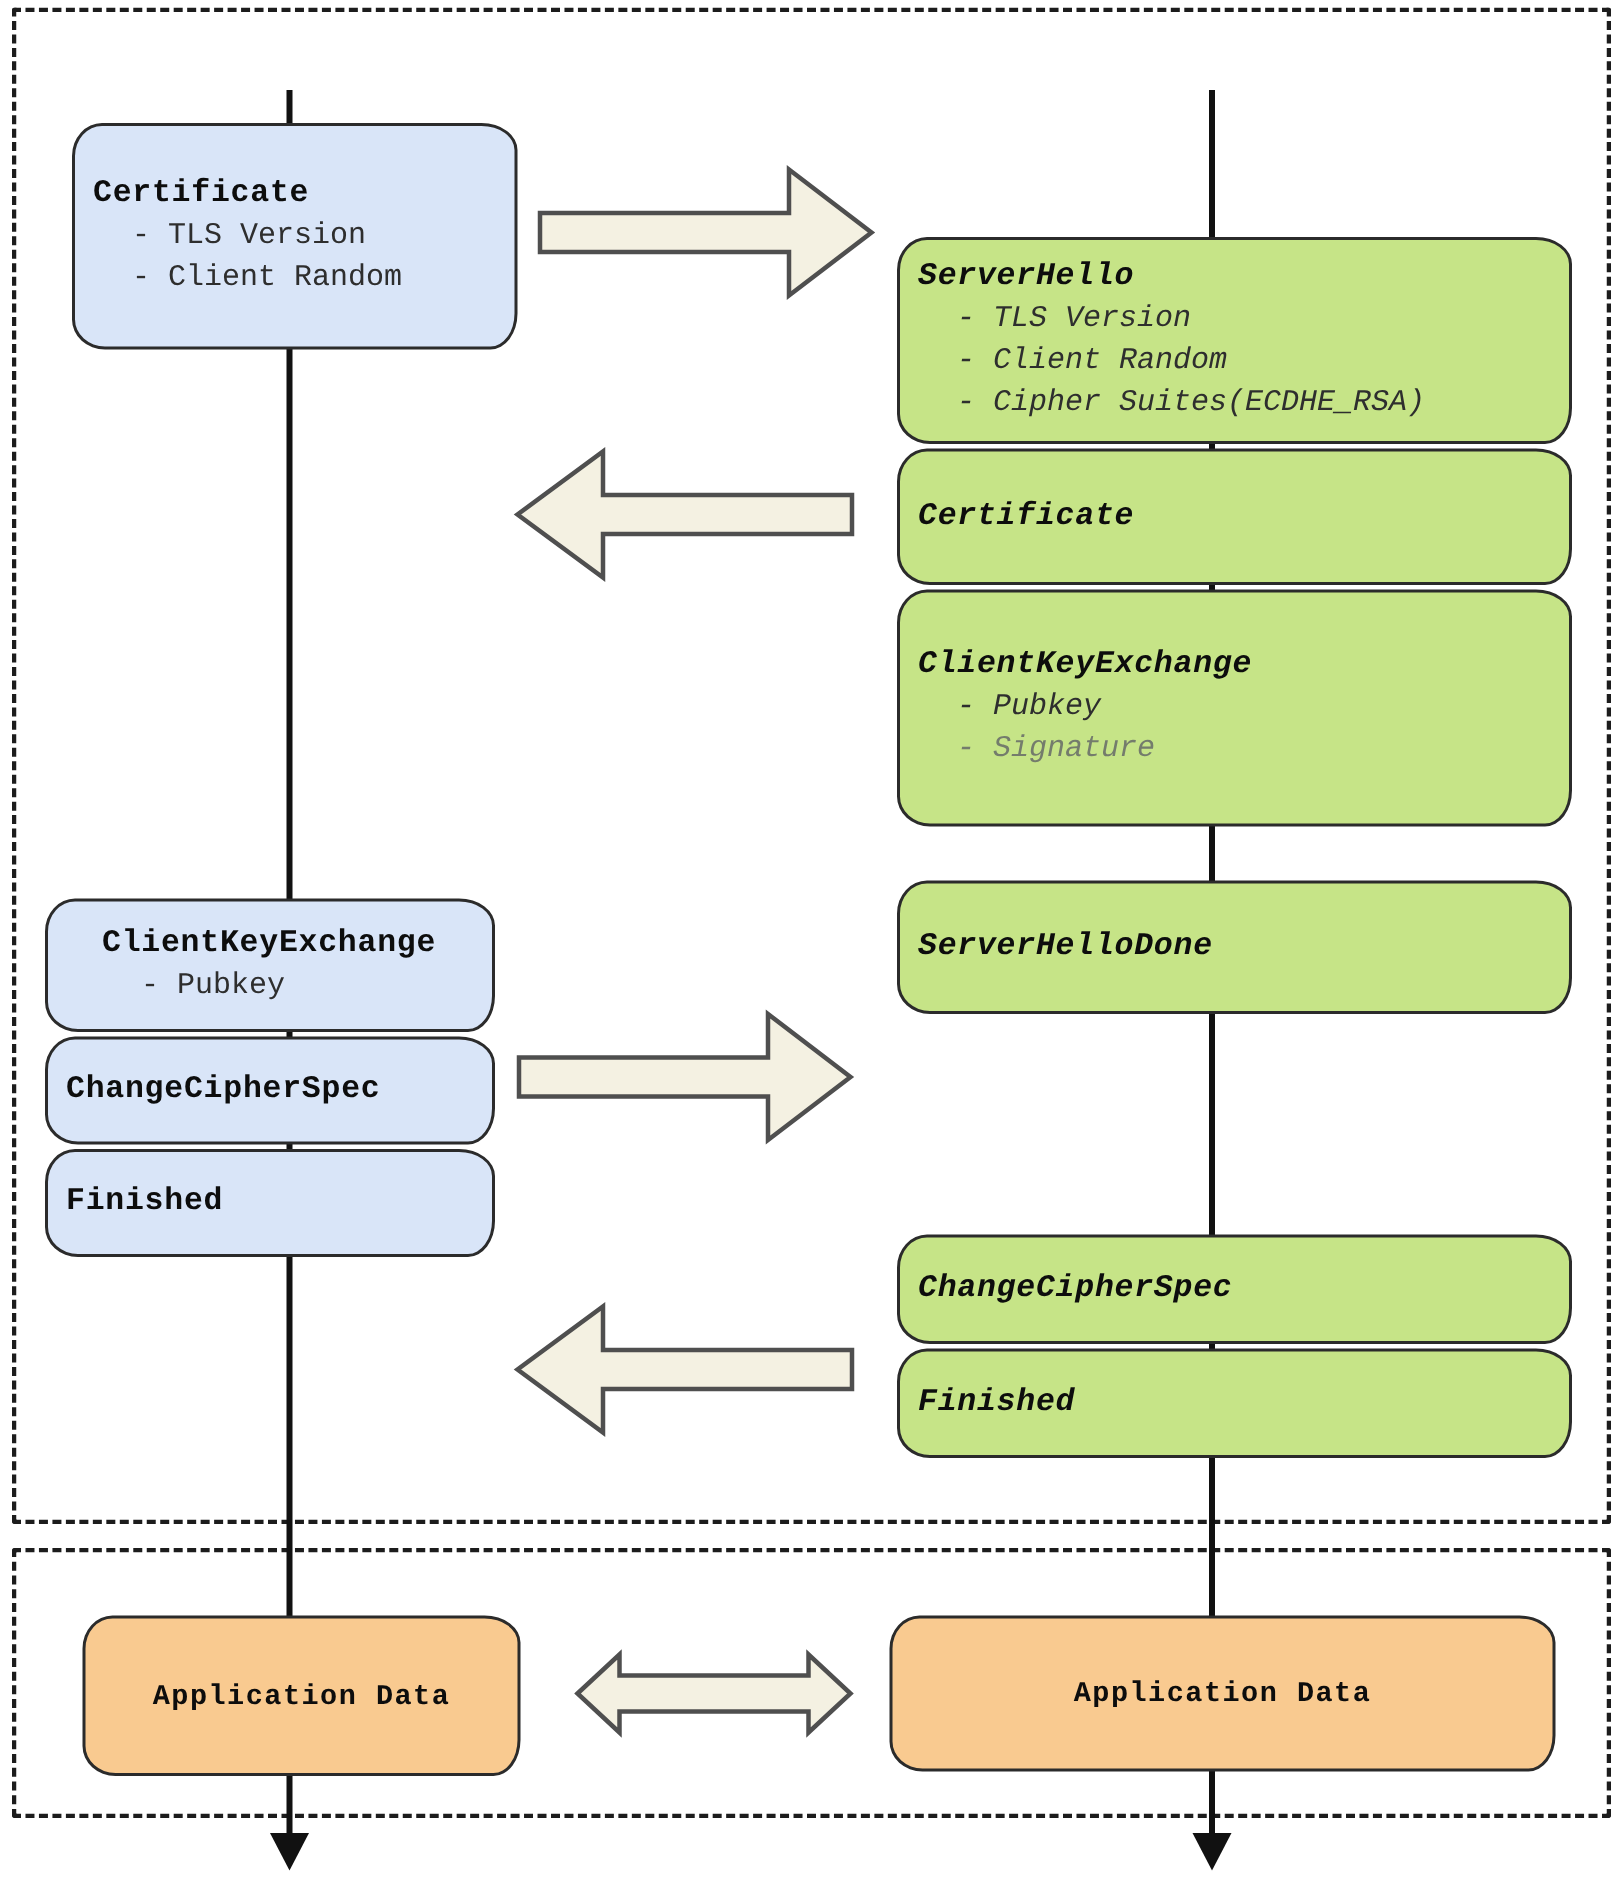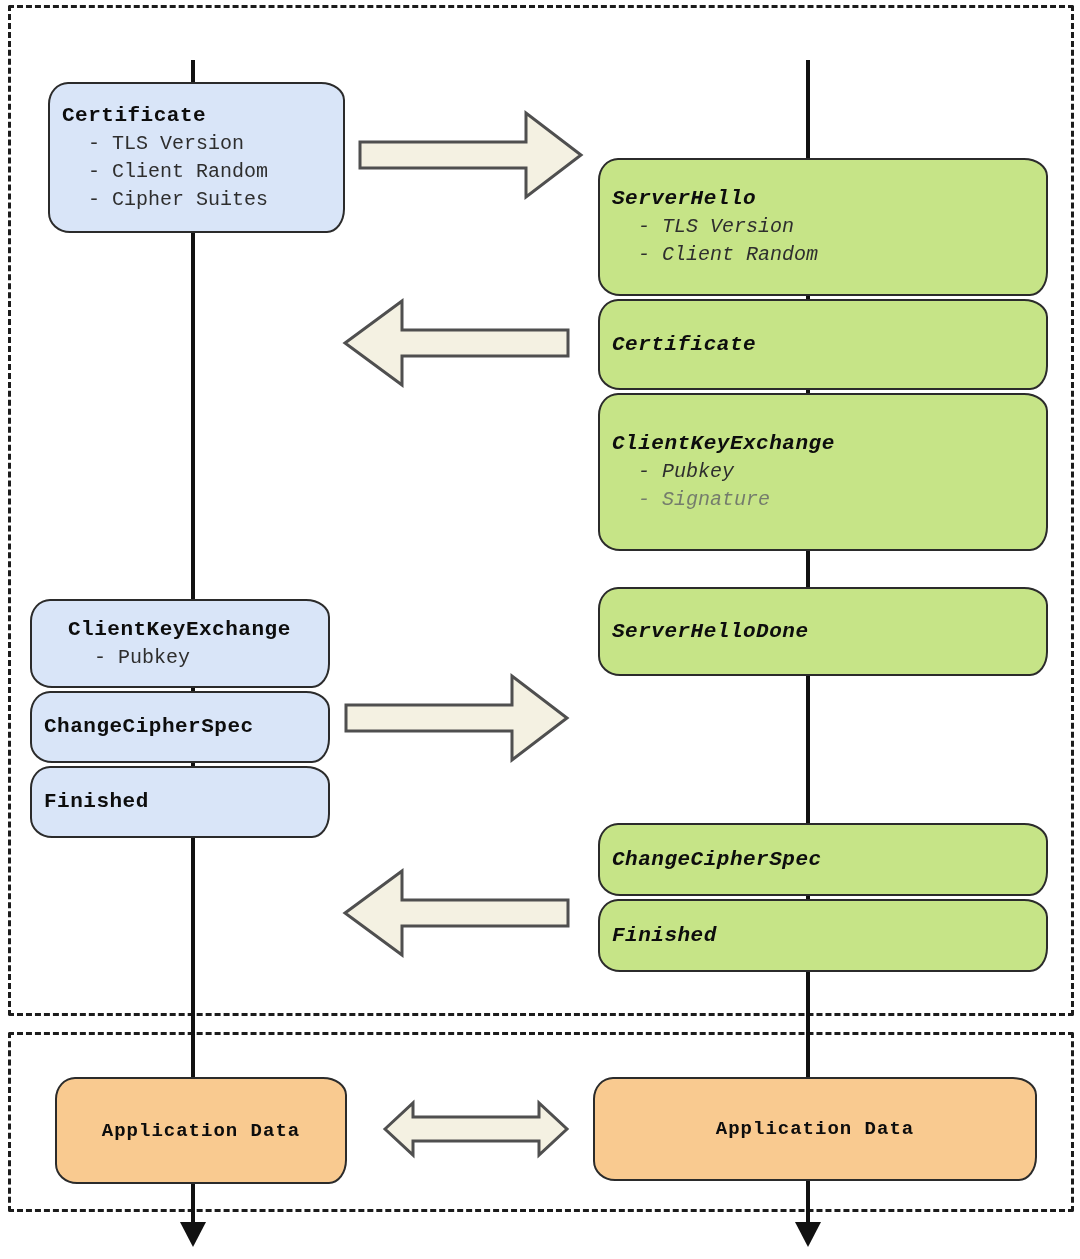--- a/index.html
+++ b/index.html
@@ -82,40 +82,40 @@
 
   <div class="lifeline" style="left:191px;top:60px;height:1164px;"></div>
   <div class="lifeline-head" style="left:180px;top:1222px;"></div>
   <div class="lifeline" style="left:806px;top:60px;height:1164px;"></div>
   <div class="lifeline-head" style="left:795px;top:1222px;"></div>
 
   <div class="box blue" style="left:48px;top:82px;width:297px;height:151px;">
     <div class="box-title">Certificate</div>
     <div class="box-item">- TLS Version</div>
     <div class="box-item">- Client Random</div>
-    <div class="box-item">- Cipher Suites</div>
   </div>
 
   <div class="box blue" style="left:30px;top:599px;width:300px;height:89px;padding-left:36px;">
     <div class="box-title">ClientKeyExchange</div>
     <div class="box-item">- Pubkey</div>
   </div>
 
   <div class="box blue" style="left:30px;top:691px;width:300px;height:72px;">
     <div class="box-title">ChangeCipherSpec</div>
   </div>
 
   <div class="box blue" style="left:30px;top:766px;width:300px;height:72px;">
     <div class="box-title">Finished</div>
   </div>
 
   <div class="box green" style="left:598px;top:158px;width:450px;height:138px;">
     <div class="box-title">ServerHello</div>
     <div class="box-item">- TLS Version</div>
     <div class="box-item">- Client Random</div>
+    <div class="box-item">- Cipher Suites(ECDHE_RSA)</div>
   </div>
 
   <div class="box green" style="left:598px;top:299px;width:450px;height:91px;">
     <div class="box-title">Certificate</div>
   </div>
 
   <div class="box green" style="left:598px;top:393px;width:450px;height:158px;">
     <div class="box-title">ClientKeyExchange</div>
     <div class="box-item">- Pubkey</div>
     <div class="box-item muted">- Signature</div>

